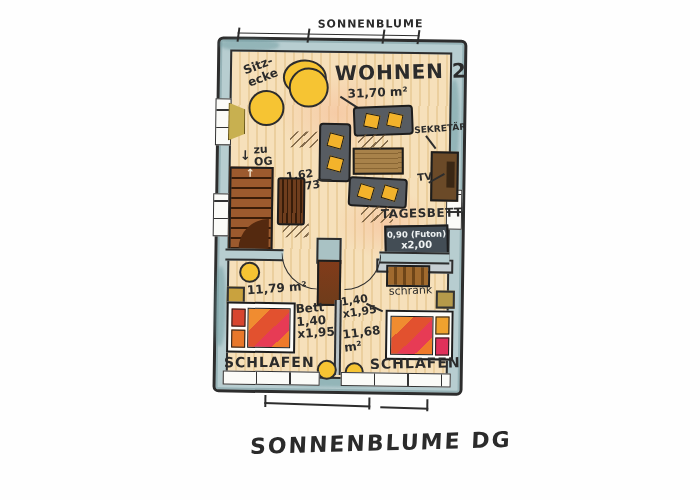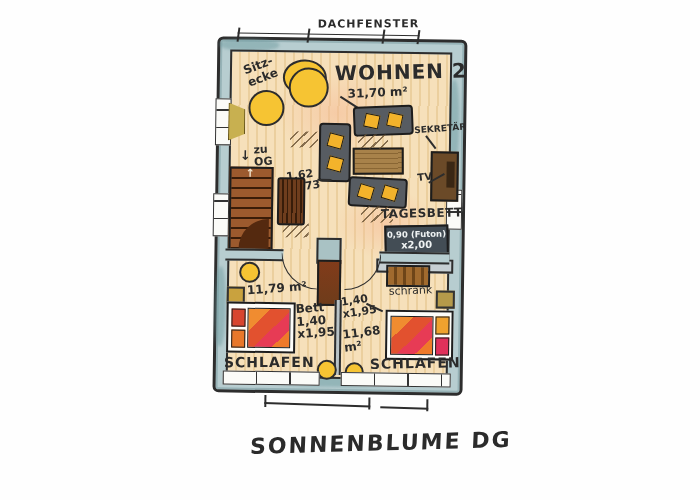--- a/index.html
+++ b/index.html
@@ -47,21 +47,21 @@
     <div class="abs shade" style="left:2px;top:2px;width:60px;height:12px;"></div>
     <div class="abs shade" style="left:232px;top:40px;width:11px;height:90px;"></div>
     <div class="abs shade" style="left:1px;top:230px;width:11px;height:80px;"></div>
     <div class="abs shade" style="left:60px;top:339px;width:120px;height:10px;"></div>
 
     <div class="abs" style="left:20px;top:-4px;width:182px;border-top:1.6px solid #2d2d2d;"></div>
     <div class="abs tick" style="left:20px;top:-9px;"></div>
     <div class="abs tick" style="left:90px;top:-9px;"></div>
     <div class="abs tick" style="left:165px;top:-9px;"></div>
     <div class="abs tick" style="left:200px;top:-9px;"></div>
-    <div class="txt" style="left:100px;top:-20px;font-size:11px;letter-spacing:1px;transform:rotate(-1deg);">DACHFENSTER</div>
+    <div class="txt" style="left:100px;top:-20px;font-size:11px;letter-spacing:1px;transform:rotate(-1deg);">SONNENBLUME</div>
 
     <div class="abs floor"></div>
     <div class="abs peach" style="left:60px;top:30px;width:120px;height:90px;"></div>
     <div class="abs peach" style="left:120px;top:150px;width:100px;height:70px;"></div>
 
     <div class="abs winband v" style="left:-1px;top:62px;width:14px;height:45px;"></div>
     <div class="abs" style="left:12px;top:66px;width:15px;height:36px;background:#c8b050;border:1.5px solid #5a4a16;
          clip-path:polygon(0 0,100% 18%,100% 82%,0 100%);"></div>
     <div class="abs winband v" style="left:-2px;top:157px;width:14px;height:41px;"></div>
 

